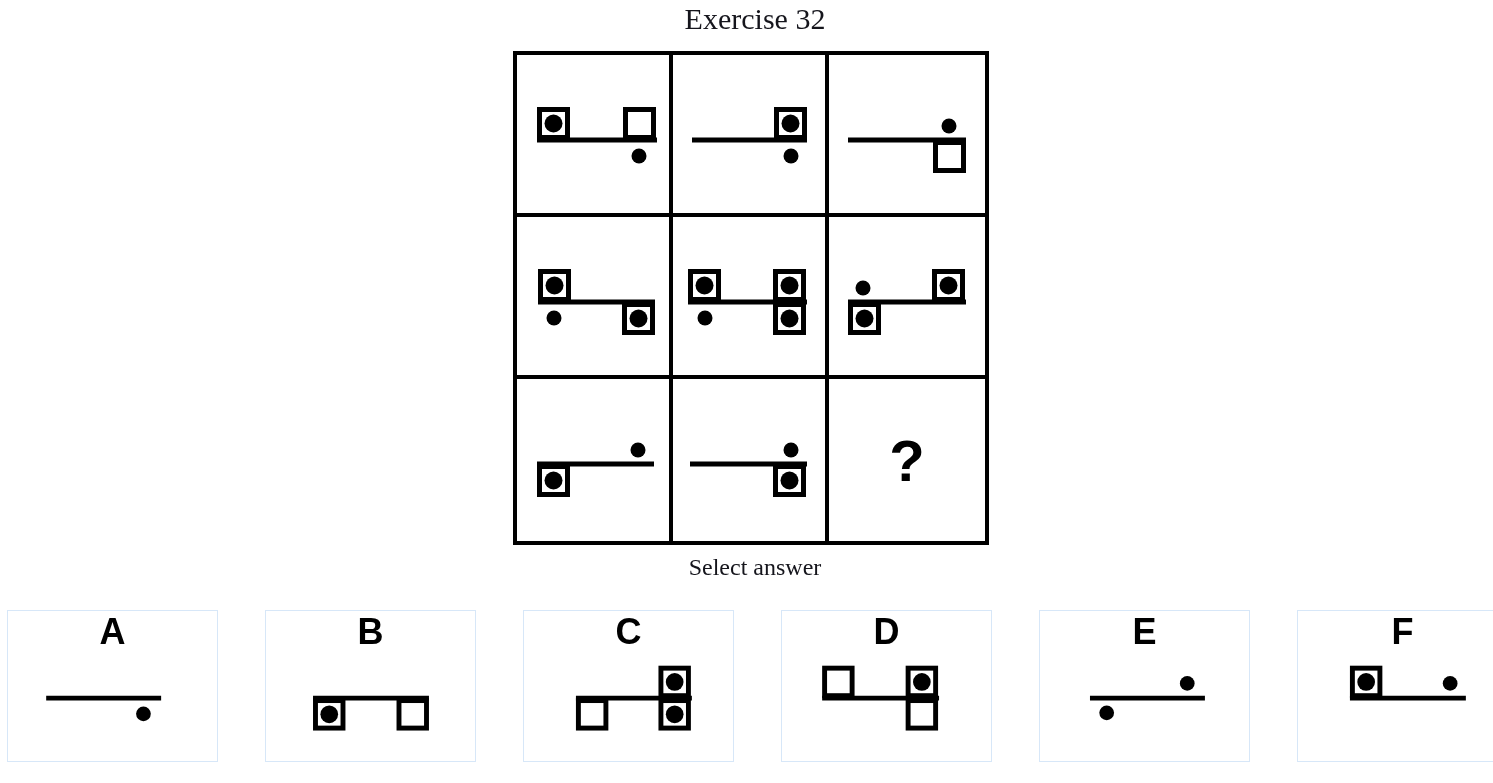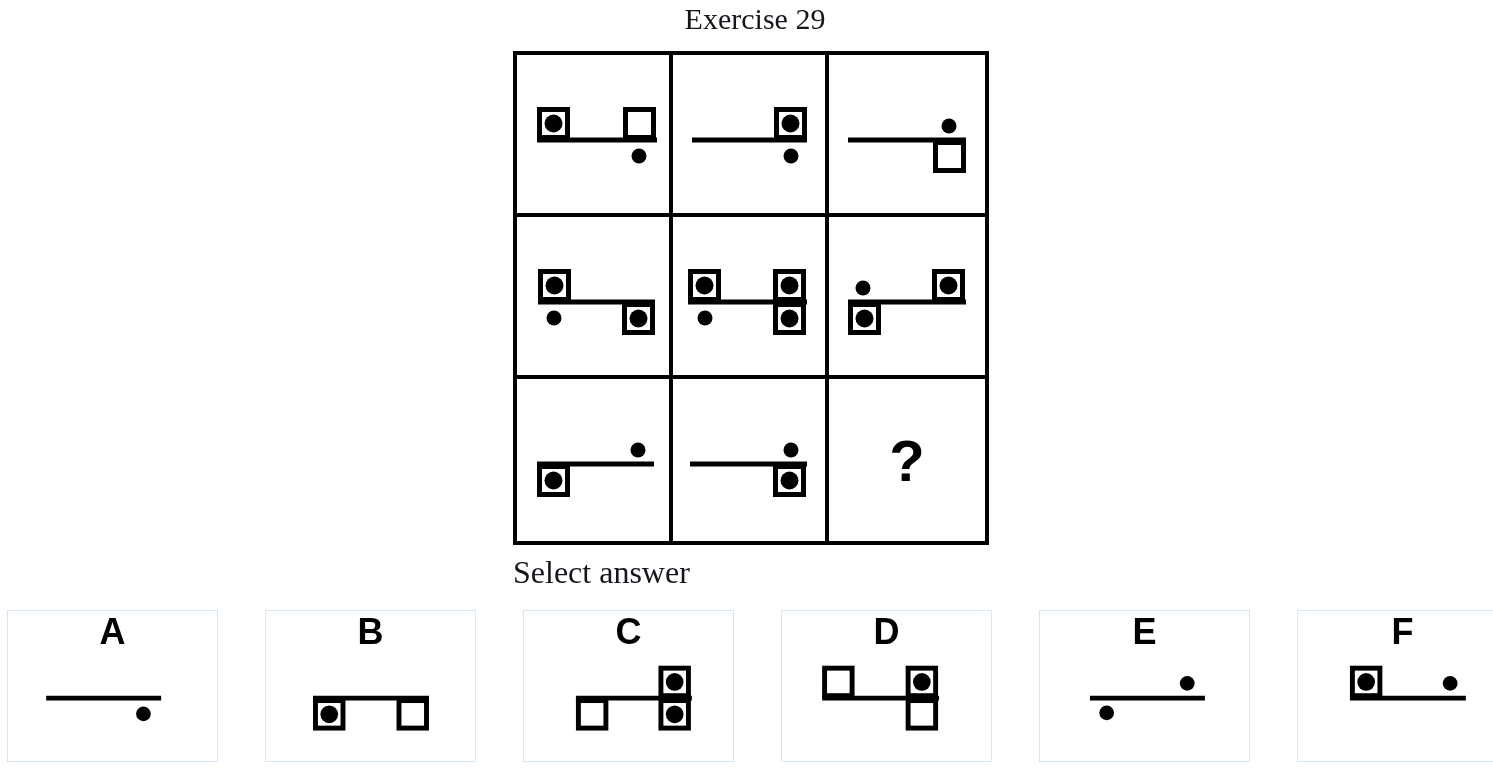--- a/index.html
+++ b/index.html
@@ -45,23 +45,23 @@
     font-family: "Liberation Sans", sans-serif;
     font-weight: bold;
     font-size: 58px;
     color: #000;
   }
   .select-label {
     position: absolute;
     left: 513px;
     top: 554px;
     width: 484px;
-    text-align: left;
+    text-align: center;
     font-family: "Liberation Serif", serif;
-    font-size: 32px;
+    font-size: 24px;
     color: #15151c;
   }
   .options-row {
     position: absolute;
     left: 7px;
     top: 610px;
     display: flex;
     gap: 47px;
   }
   .option-panel {
@@ -82,21 +82,21 @@
     font-family: "Liberation Sans", sans-serif;
     font-weight: bold;
     font-size: 36px;
     color: #000;
   }
   .option-figure { display: block; }
 </style>
 </head>
 <body>
 
-<div class="title">Exercise 29</div>
+<div class="title">Exercise 32</div>
 
 <div class="matrix-grid" id="matrix">
     <div class="cell">
       <svg viewBox="0 0 156 162" width="156" height="162">
         <line x1="20" y1="85" x2="140" y2="85" stroke="#000000" stroke-width="5"></line>
         <rect x="22.5" y="54.5" width="28" height="28" fill="#ffffff" stroke="#000000" stroke-width="5"></rect>
         <circle cx="36.5" cy="68.5" r="9" fill="#000000"></circle>
         <rect x="108.5" y="54.5" width="28" height="28" fill="#ffffff" stroke="#000000" stroke-width="5"></rect>
         <circle cx="122" cy="101" r="7.5" fill="#000000"></circle>
       </svg>

